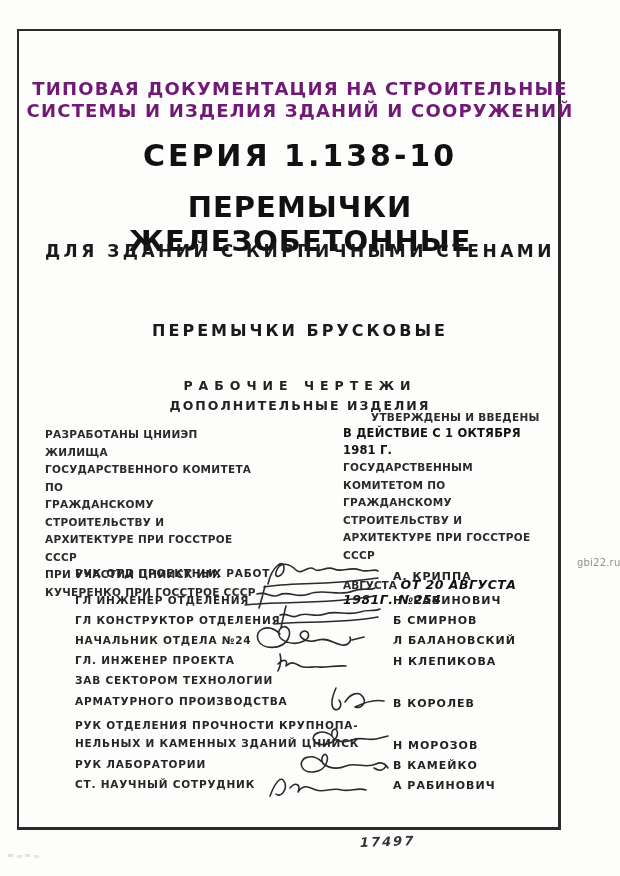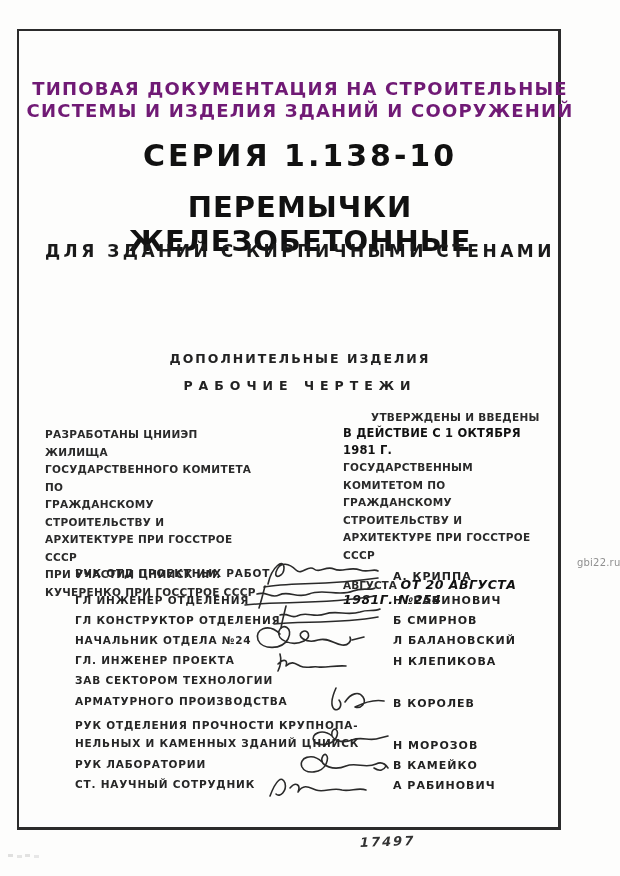--- a/index.html
+++ b/index.html
@@ -14,21 +14,21 @@
     border:2px solid #2b2b2b;border-right-width:3px;border-bottom-width:3px;
     box-sizing:border-box;
   }
   .ctr{left:20px;width:560px;text-align:center;}
   .hdr{font-size:18px;font-weight:700;letter-spacing:1.2px;color:#701a75;}
   .series{font-size:30px;font-weight:700;letter-spacing:3px;color:#111;}
   .title-main{font-size:29px;font-weight:700;letter-spacing:1px;color:#111;}
   .title-sub{font-size:17px;font-weight:700;letter-spacing:3.5px;color:#1a1a1a;}
   .issue{font-size:19px;font-weight:700;letter-spacing:5px;word-spacing:34px;color:#1a1a1a;}
   .section{font-size:16px;font-weight:700;letter-spacing:3px;color:#1a1a1a;}
-  .subsection{font-size:12.5px;font-weight:700;letter-spacing:2px;color:#222;}
+  .subsection{font-size:12.5px;font-weight:700;letter-spacing:2px;color:#222;margin-top:47px;}
   .worktype{font-size:12.5px;font-weight:700;letter-spacing:6px;color:#222;}
   .smallblock{font-size:10.5px;font-weight:700;letter-spacing:0.3px;line-height:17.5px;color:#2a2a2a;}
   .appr-strong{font-size:11.5px;font-weight:700;letter-spacing:0.2px;color:#111;}
   .order{font-size:10.5px;font-weight:700;color:#2a2a2a;}
   .order b{font-size:12.5px;letter-spacing:0.5px;color:#111;font-style:italic;}
   .sig-label{font-size:10.5px;font-weight:700;letter-spacing:0.8px;color:#262626;white-space:nowrap;}
   .sig-name{font-size:11px;font-weight:700;letter-spacing:1px;color:#222;white-space:nowrap;}
   .sig svg{display:block;}
   .sig path{fill:none;stroke:#2a2a2a;stroke-width:1.6;stroke-linecap:round;stroke-linejoin:round;}
   .watermark{font-size:10px;color:#8f8f8f;letter-spacing:0.2px;}
@@ -42,20 +42,21 @@
 <div class="page">
 
   <div class="frame"></div>
 
   <div class="abs ctr hdr" style="top:78px;">ТИПОВАЯ ДОКУМЕНТАЦИЯ НА СТРОИТЕЛЬНЫЕ</div>
   <div class="abs ctr hdr" style="top:100px;">СИСТЕМЫ И ИЗДЕЛИЯ ЗДАНИЙ И СООРУЖЕНИЙ</div>
   <div class="abs ctr series" style="top:138px;">СЕРИЯ 1.138-10</div>
 
   <div class="abs ctr title-main" style="top:190px;">ПЕРЕМЫЧКИ ЖЕЛЕЗОБЕТОННЫЕ</div>
   <div class="abs ctr title-sub" style="top:241px;">ДЛЯ ЗДАНИЙ С КИРПИЧНЫМИ СТЕНАМИ</div>
+  <div class="abs ctr section" style="top:321px;">ПЕРЕМЫЧКИ БРУСКОВЫЕ</div>
   <div class="abs ctr subsection" style="top:351px;">ДОПОЛНИТЕЛЬНЫЕ ИЗДЕЛИЯ</div>
   <div class="abs ctr worktype" style="top:378px;">РАБОЧИЕ ЧЕРТЕЖИ</div>
 
   <div class="abs smallblock" style="left:45px;top:426px;width:215px;">
     <div>РАЗРАБОТАНЫ ЦНИИЭП ЖИЛИЩА</div>
     <div>ГОСУДАРСТВЕННОГО КОМИТЕТА ПО</div>
     <div>ГРАЖДАНСКОМУ СТРОИТЕЛЬСТВУ И</div>
     <div>АРХИТЕКТУРЕ ПРИ ГОССТРОЕ СССР</div>
     <div>ПРИ УЧАСТИИ ЦНИИСК ИМ.</div>
     <div>КУЧЕРЕНКО ПРИ ГОССТРОЕ СССР</div>

